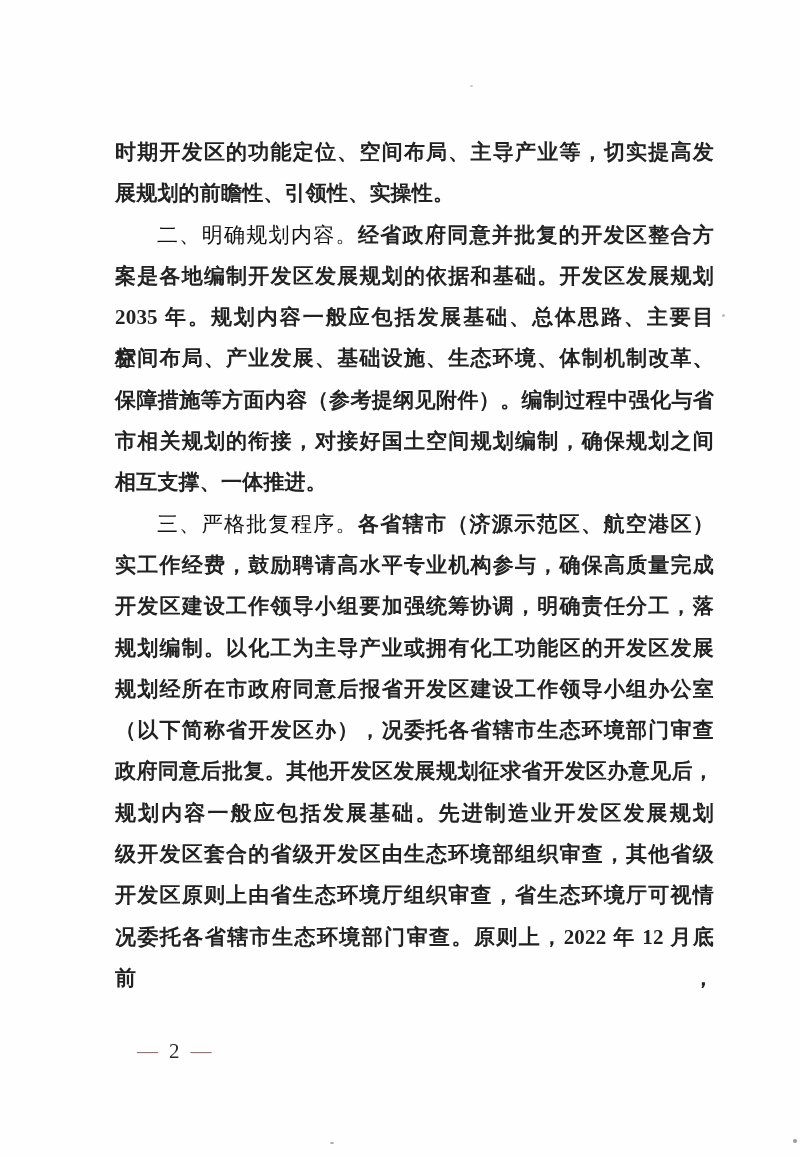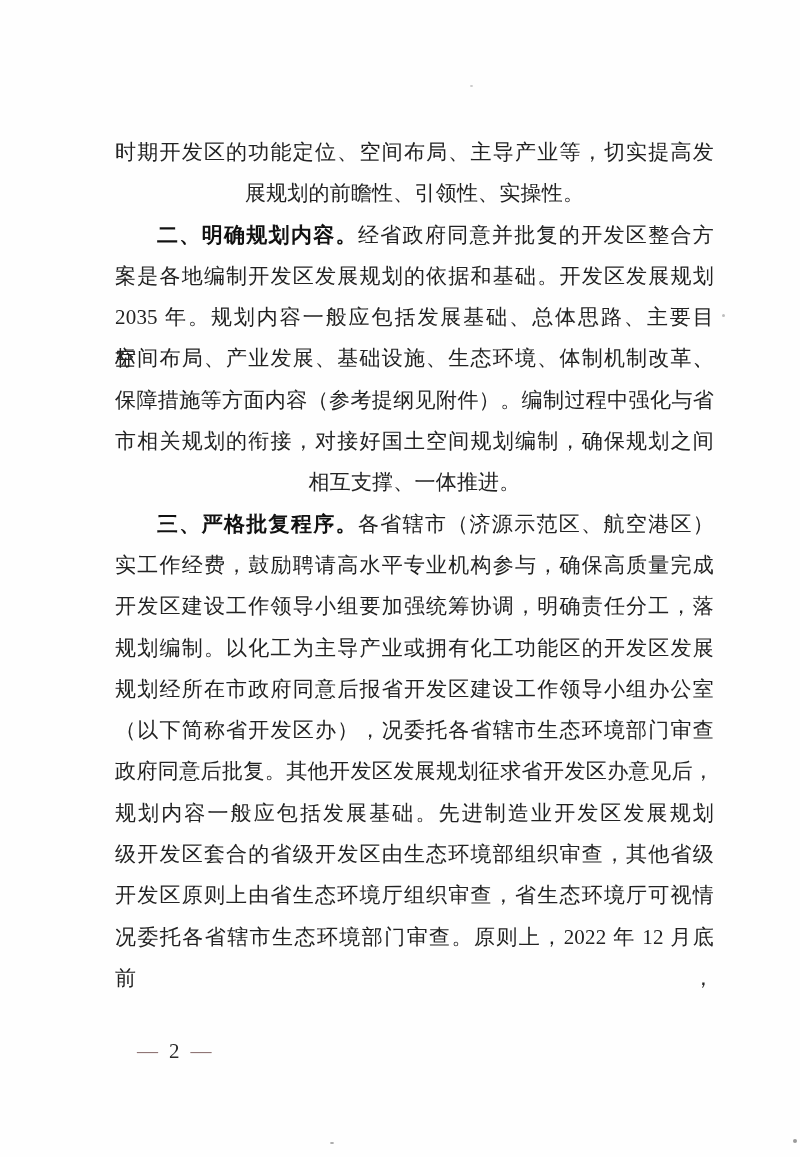--- a/index.html
+++ b/index.html
@@ -27,33 +27,33 @@
     top: 132px;
     width: 599px;
   }
   .line {
     height: 41.3px;
     line-height: 41.3px;
     font-size: 21px;
     color: #222222;
     letter-spacing: 0.2px;
     white-space: nowrap;
-    text-align: center;
+    text-align: left;
   }
   .line.just {
     white-space: normal;
     text-align: justify;
     text-align-last: justify;
   }
   .line.indent {
     padding-left: 42px;
   }
-  .seg { font-weight: 400; }
+  .seg { font-weight: 700; }
   .seg.bold {
-    font-weight: 700;
+    font-weight: 400;
     color: #111111;
   }
   .footer {
     position: absolute;
     left: 137px;
     top: 1036px;
     height: 30px;
     line-height: 30px;
     font-size: 21px;
   }

